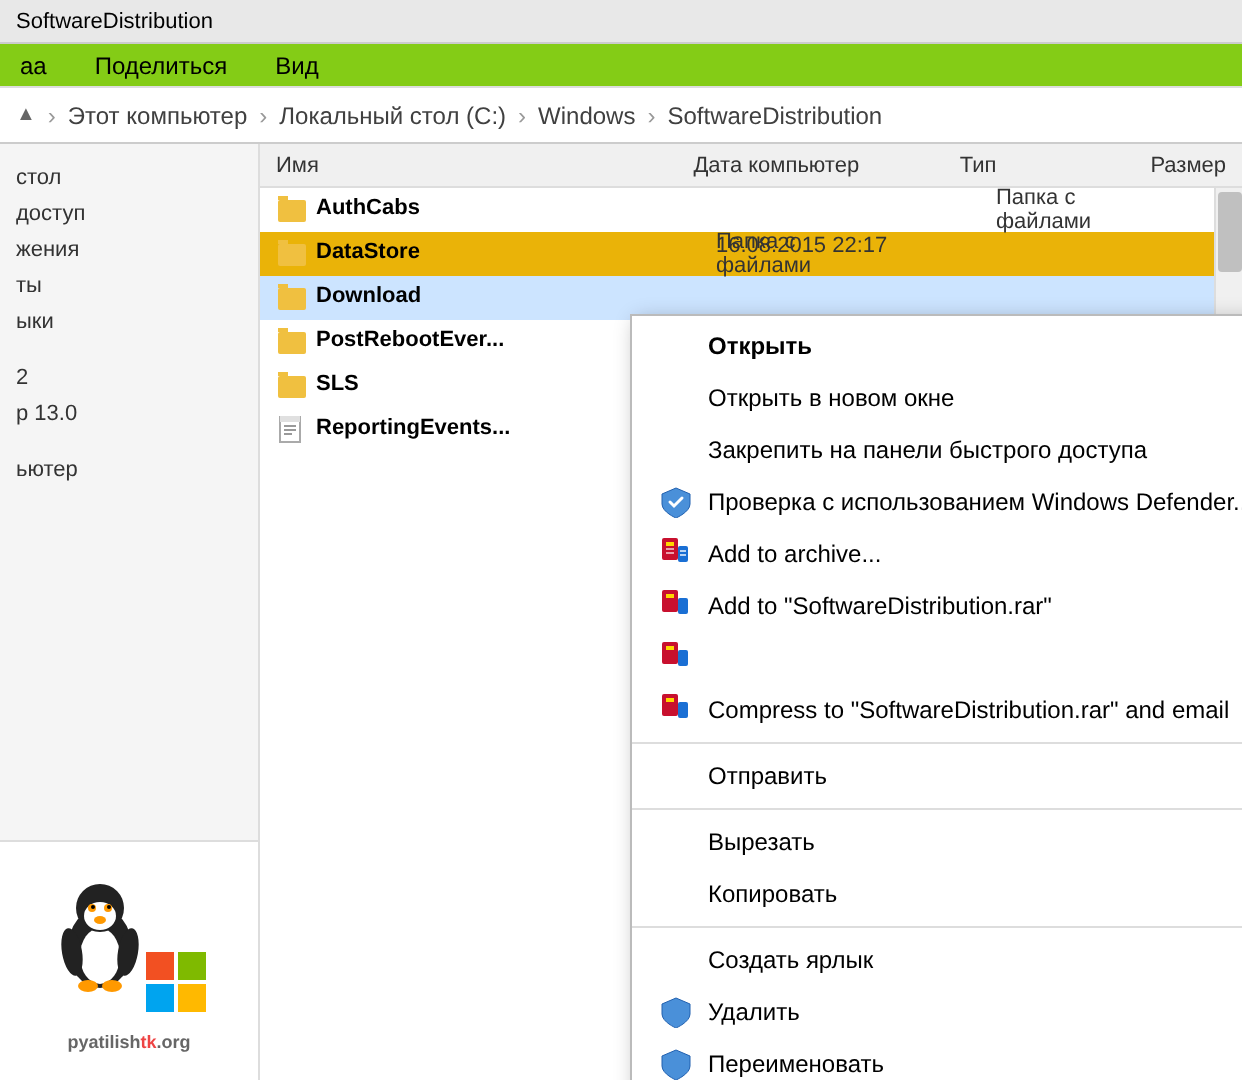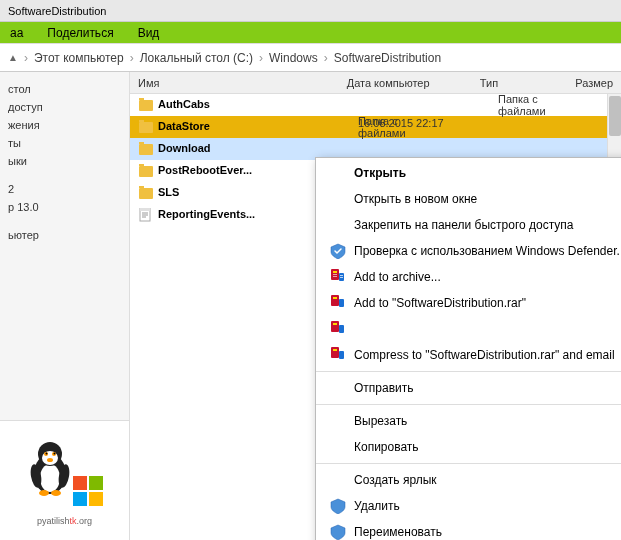--- a/index.html
+++ b/index.html
@@ -235,21 +235,21 @@
     <div class="sidebar-item">доступ</div>
     <div class="sidebar-item">жения</div>
     <div class="sidebar-item">ты</div>
     <div class="sidebar-item">ыки</div>
     <div style="height:10px;"></div>
     <div class="sidebar-item">2</div>
     <div class="sidebar-item">р 13.0</div>
     <div style="height:10px;"></div>
     <div class="sidebar-item">ьютер</div>
 
-    <div style="position:absolute;bottom:0;left:0;width:130px;height:120px;background:#fff;border-top:1px solid #ddd;border-right:1px solid #ddd;display:flex;flex-direction:column;align-items:center;justify-content:center;">
+    <div style="position:absolute;bottom:0;left:0;width:130px;height:120px;background:#fff;border-top:1px solid #ddd;border-right:1px solid #ddd;display:flex;flex-direction:column;align-items:center;justify-content:center;font-weight:bold;">
 
       <div style="position:relative;width:80px;height:80px;">
 
         <div style="position:absolute;left:5px;top:0;">
           <svg width="40" height="60" viewBox="0 0 40 60">
 
             <ellipse cx="20" cy="38" rx="16" ry="20" fill="#222"></ellipse>
 
             <ellipse cx="20" cy="42" rx="10" ry="14" fill="#fff"></ellipse>
 

